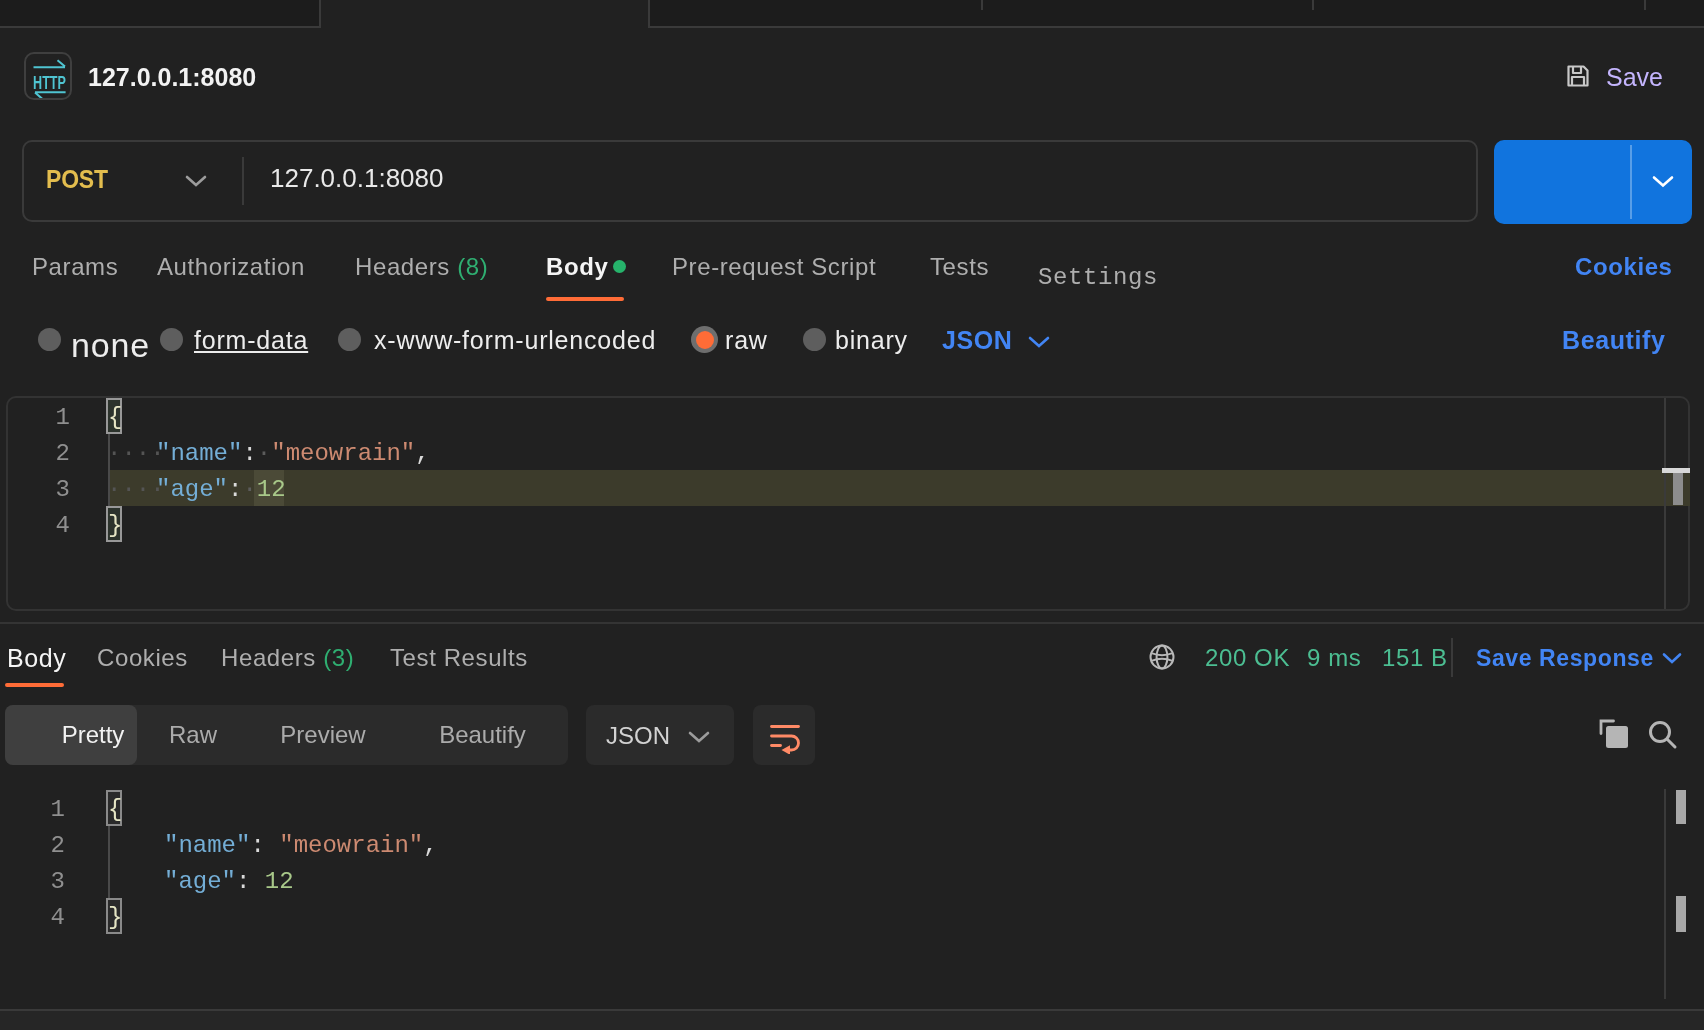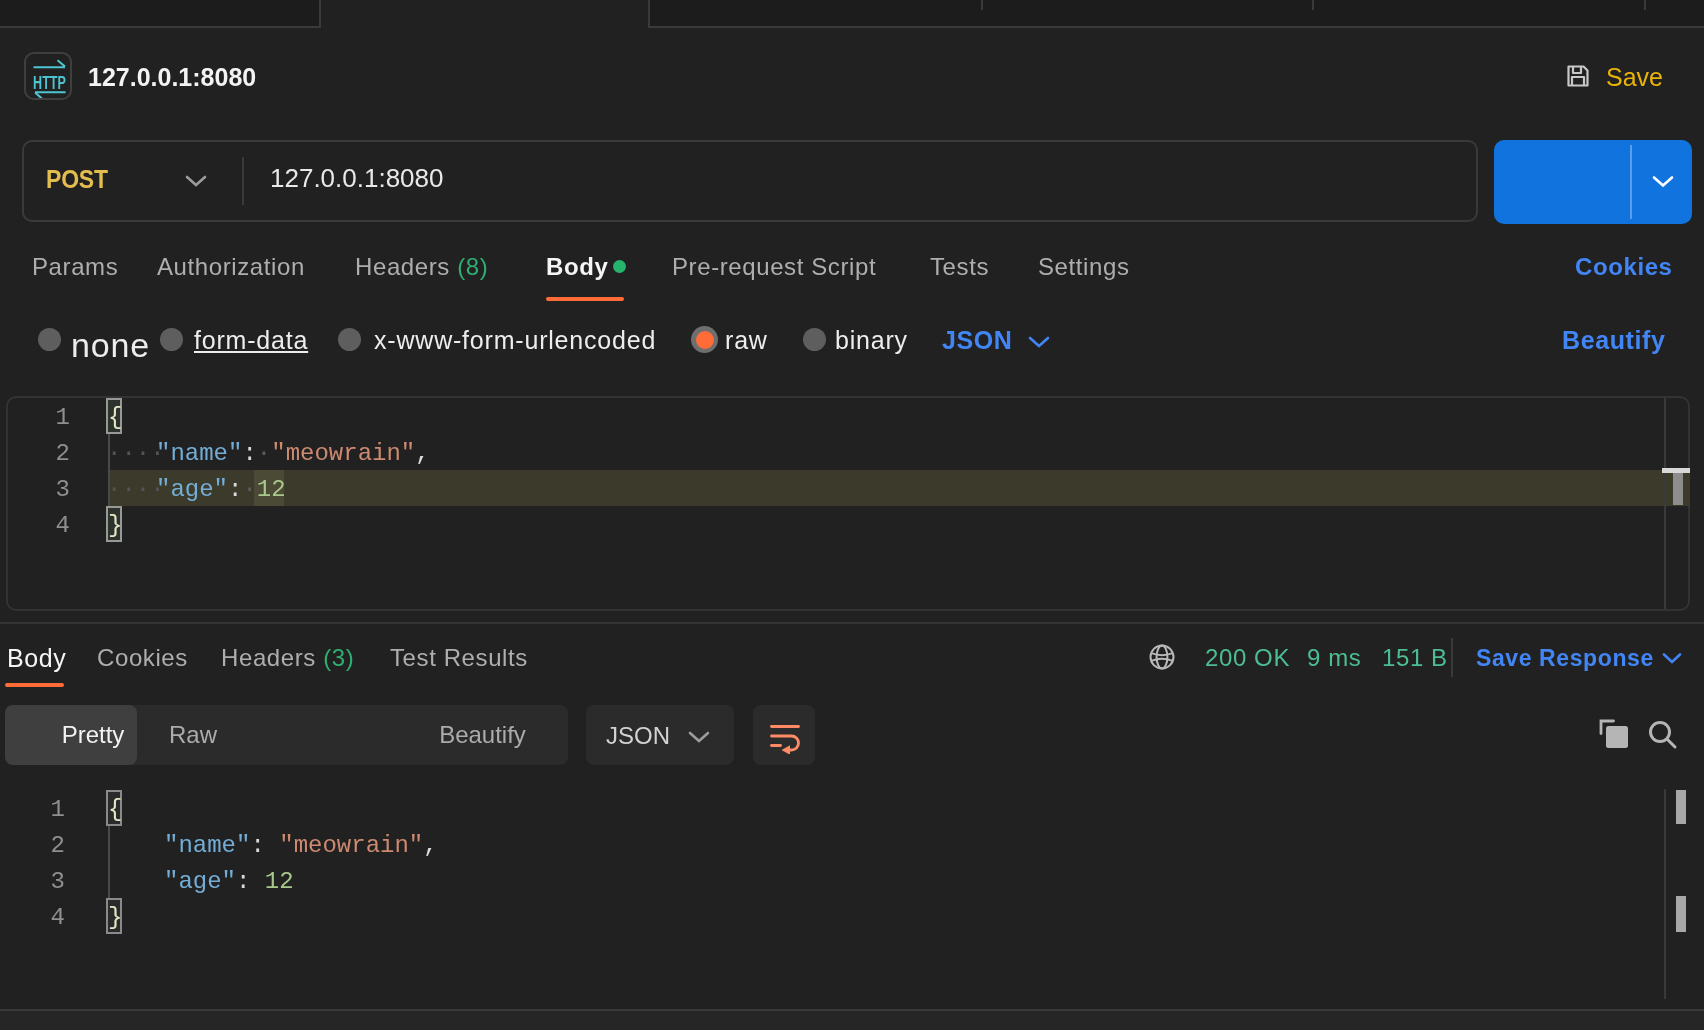--- a/index.html
+++ b/index.html
@@ -30,21 +30,21 @@
       <g transform="translate(23.5,35) scale(0.7,1)">
           <text x="0" y="0" text-anchor="middle" fill="#4fc4d1" font-family="Liberation Sans" font-size="18" font-weight="bold">HTTP</text>
         </g>
     </svg>
   </div>
   <div class="abs" style="left:88px;top:63px;font-size:25px;font-weight:600;color:#f3f3f3;">127.0.0.1:8080</div>
 
   <svg class="abs" style="left:1564px;top:62px;" width="28" height="28" viewBox="0 0 28 28">
     <path d="M4.5 4.5 h15 l4 4 v15 h-19 z M9 4.5 v6.5 h8 v-6.5 M8 23.5 v-8.5 h12 v8.5" fill="none" stroke="#c8c8c8" stroke-width="2.2" stroke-linejoin="round"></path>
   </svg>
-  <div class="abs" style="left:1606px;top:63px;font-size:25px;color:#eab308;">Save</div>
+  <div class="abs" style="left:1606px;top:63px;font-size:25px;color:#c4b5fd;">Save</div>
 
   <div class="abs" style="left:22px;top:140px;width:1456px;height:82px;border:2px solid #3a3a3a;border-radius:10px;"></div>
   <div class="abs" style="left:46px;top:166px;font-size:23px;font-weight:bold;color:#e3bd4e;letter-spacing:-0.2px;transform:scaleY(1.12);transform-origin:left center;">POST</div>
   <svg class="abs" style="left:183px;top:172px;" width="26" height="18" viewBox="0 0 26 18">
     <path d="M4 5 L13 13 L22 5" fill="none" stroke="#9c9c9c" stroke-width="2.6" stroke-linecap="round"></path>
   </svg>
   <div class="abs" style="left:242px;top:157px;width:2px;height:48px;background:#3a3a3a;"></div>
   <div class="abs" style="left:270px;top:163px;font-size:26px;color:#e9e9e9;">127.0.0.1:8080</div>
 
   <div class="abs" style="left:1494px;top:140px;width:198px;height:84px;background:#1174de;border-radius:10px;"></div>
@@ -53,21 +53,21 @@
     <path d="M4 4.5 L13 12.5 L22 4.5" fill="none" stroke="#fff" stroke-width="2.6" stroke-linecap="round"></path>
   </svg>
 
   <div class="tablabel" style="left:22px;top:253px;margin-left:10px;">Params</div>
   <div class="tablabel" style="left:157px;top:253px;">Authorization</div>
   <div class="tablabel" style="left:355px;top:253px;">Headers <span style="color:#2fae71;">(8)</span></div>
   <div class="tablabel" style="left:546px;top:253px;color:#f5f5f5;font-weight:600;">Body</div>
   <div class="abs" style="left:613px;top:260px;width:13px;height:13px;border-radius:50%;background:#26b36b;"></div>
   <div class="tablabel" style="left:672px;top:253px;">Pre-request Script</div>
   <div class="tablabel" style="left:930px;top:253px;">Tests</div>
-  <div class="tablabel" style="left:1038px;top:253px;">Settings</div>
+  <div class="tablabel" style="left:1038px;top:264px;font-family:Liberation Mono, monospace;">Settings</div>
   <div class="abs" style="left:546px;top:297px;width:78px;height:4px;background:#ff6c37;border-radius:2px;"></div>
   <div class="tablabel" style="left:1575px;top:253px;color:#4285f4;font-weight:600;">Cookies</div>
 
   <div class="abs" style="left:38px;top:328px;width:23px;height:23px;border-radius:50%;background:#5e5e5e;"></div>
   <div class="tablabel" style="left:71px;top:326px;color:#ededed;font-size:34px;letter-spacing:0.8px;">none</div>
   <div class="abs" style="left:160px;top:328px;width:23px;height:23px;border-radius:50%;background:#5e5e5e;"></div>
   <div class="tablabel" style="left:194px;top:326px;color:#ededed;font-size:25px;letter-spacing:0.8px;text-decoration:underline;">form-data</div>
   <div class="abs" style="left:338px;top:328px;width:23px;height:23px;border-radius:50%;background:#5e5e5e;"></div>
   <div class="tablabel" style="left:374px;top:326px;color:#ededed;font-size:25px;letter-spacing:0.8px;">x-www-form-urlencoded</div>
   <div class="abs" style="left:691px;top:326px;width:27px;height:27px;border-radius:50%;background:#6e6e6e;"></div>
@@ -129,20 +129,21 @@
   <div class="abs" style="left:1451px;top:638px;width:2px;height:39px;background:#3a3a3a;"></div>
   <div class="tablabel" style="left:1476px;top:645px;color:#4285f4;font-size:23px;font-weight:bold;">Save Response</div>
   <svg class="abs" style="left:1660px;top:650px;" width="24" height="17" viewBox="0 0 24 17">
     <path d="M4 4.5 L12 12 L20 4.5" fill="none" stroke="#4285f4" stroke-width="2.6" stroke-linecap="round"></path>
   </svg>
 
   <div class="abs" style="left:5px;top:705px;width:563px;height:60px;background:#2b2b2b;border-radius:8px;"></div>
   <div class="abs" style="left:5px;top:705px;width:132px;height:60px;background:#3f3f3f;border-radius:8px;"></div>
   <div class="abs" style="left:5px;top:705px;width:132px;height:60px;display:flex;align-items:center;justify-content:center;font-size:24px;color:#f2f2f2;padding-left:44px;">Pretty</div>
   <div class="abs" style="left:137px;top:705px;width:112px;height:60px;display:flex;align-items:center;justify-content:center;font-size:24px;color:#ababab;">Raw</div>
+  <div class="abs" style="left:249px;top:705px;width:148px;height:60px;display:flex;align-items:center;justify-content:center;font-size:24px;color:#ababab;">Preview</div>
   <div class="abs" style="left:397px;top:705px;width:171px;height:60px;display:flex;align-items:center;justify-content:center;font-size:24px;color:#ababab;">Beautify</div>
   <div class="abs" style="left:586px;top:705px;width:148px;height:60px;background:#2b2b2b;border-radius:8px;"></div>
   <div class="abs" style="left:606px;top:722px;font-size:24px;color:#d2d2d2;">JSON</div>
   <svg class="abs" style="left:686px;top:728px;" width="26" height="18" viewBox="0 0 26 18">
     <path d="M4 5 L13 13 L22 5" fill="none" stroke="#9c9c9c" stroke-width="2.6" stroke-linecap="round"></path>
   </svg>
   <div class="abs" style="left:753px;top:705px;width:62px;height:60px;background:#2b2b2b;border-radius:8px;"></div>
   <svg class="abs" style="left:770px;top:724px;" width="31" height="30" viewBox="0 0 31 30">
     <g fill="none" stroke="#ff8a66" stroke-width="2.8" stroke-linecap="round">
       <path d="M1.5 2.5 H28.5"></path>

